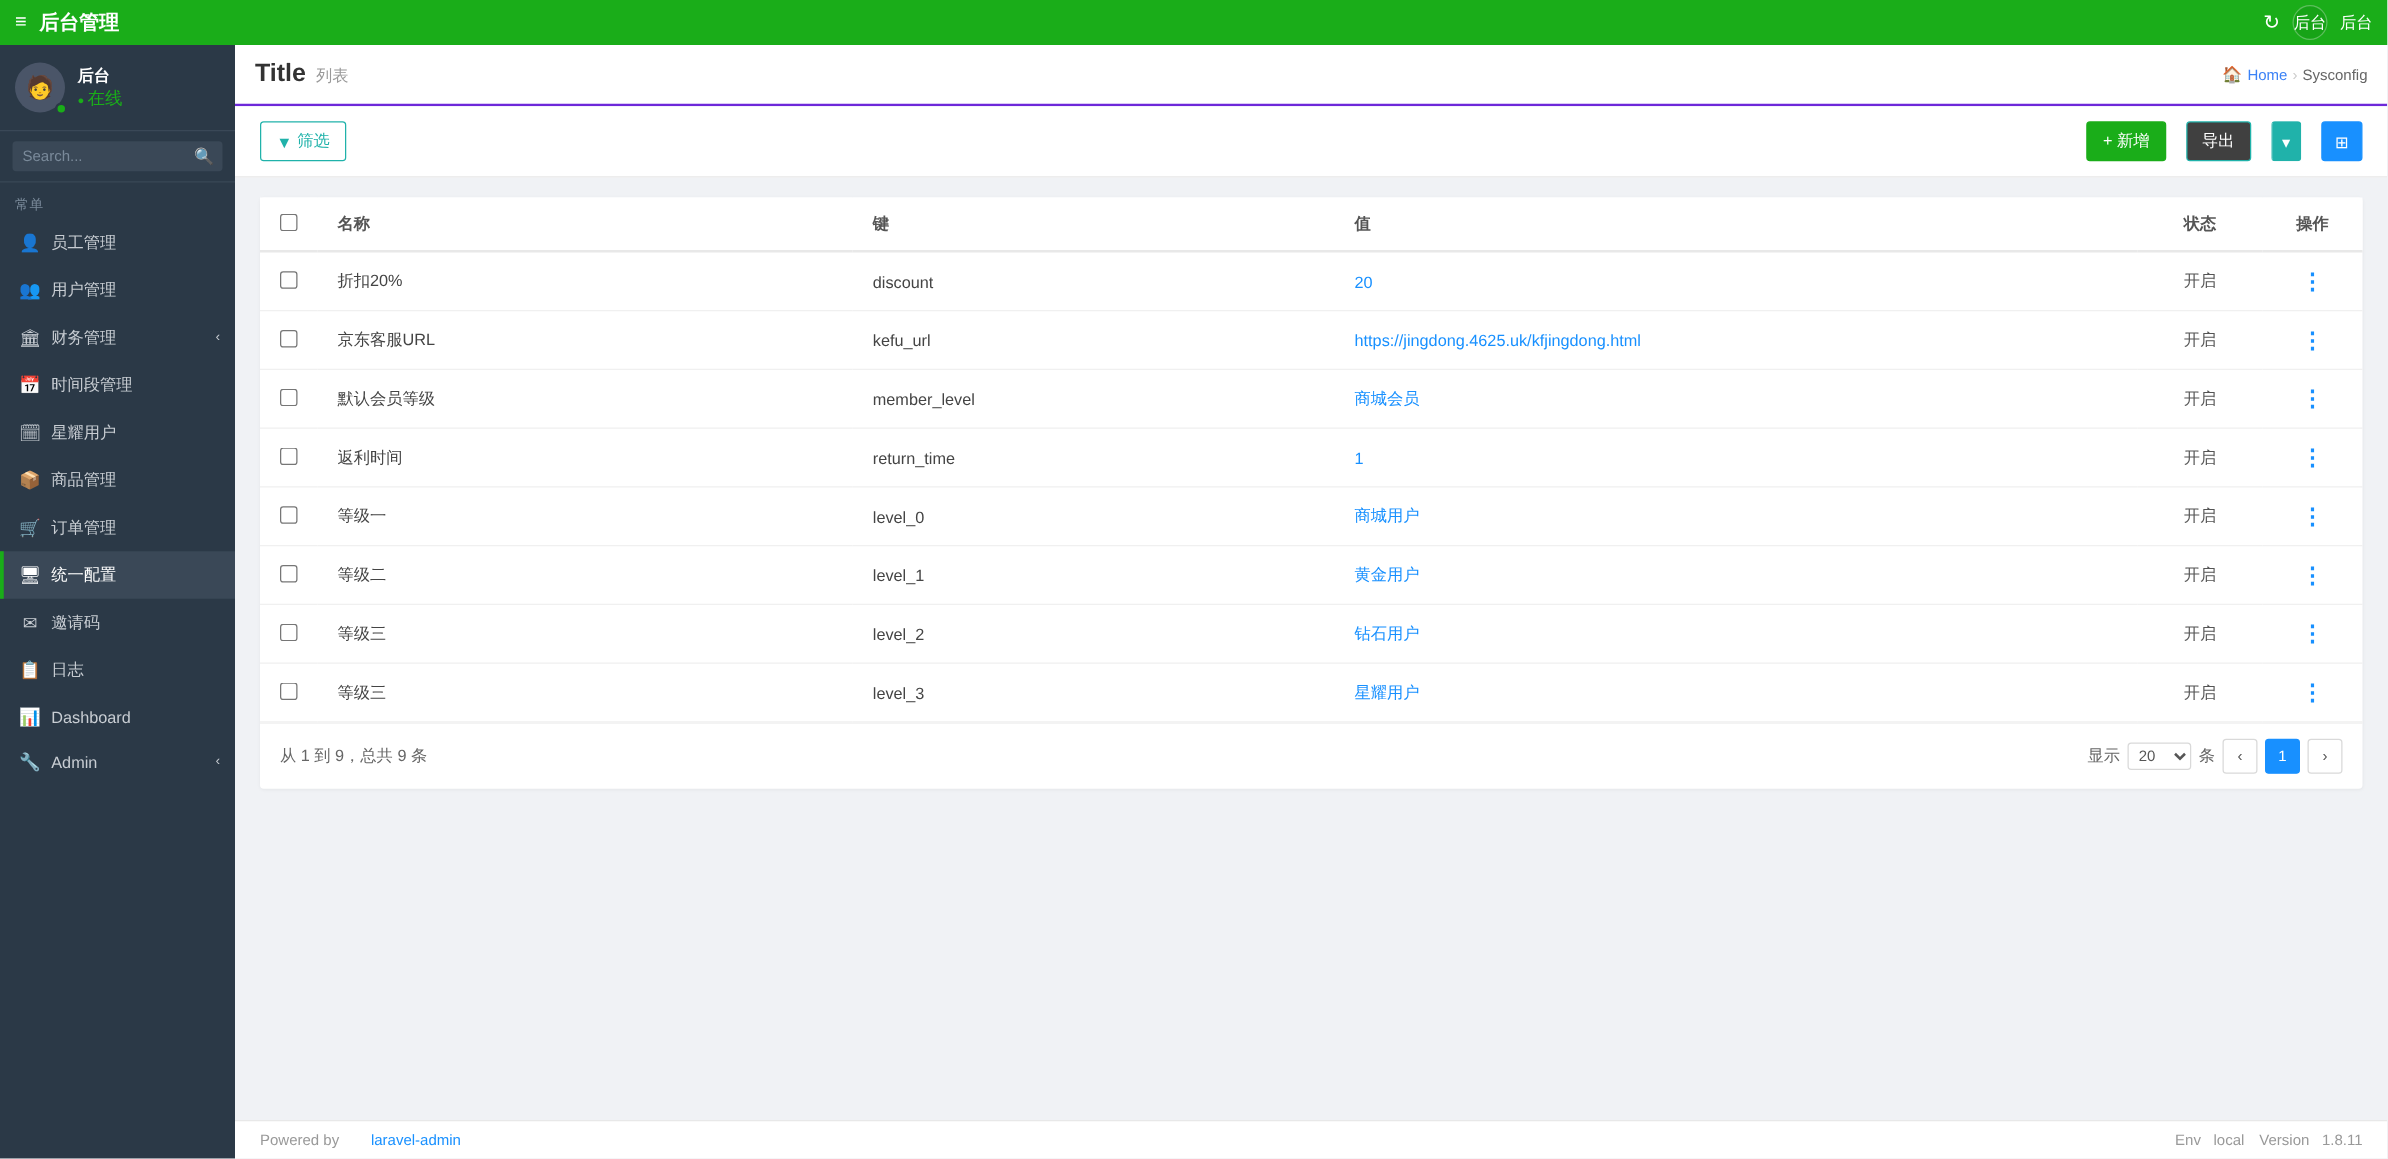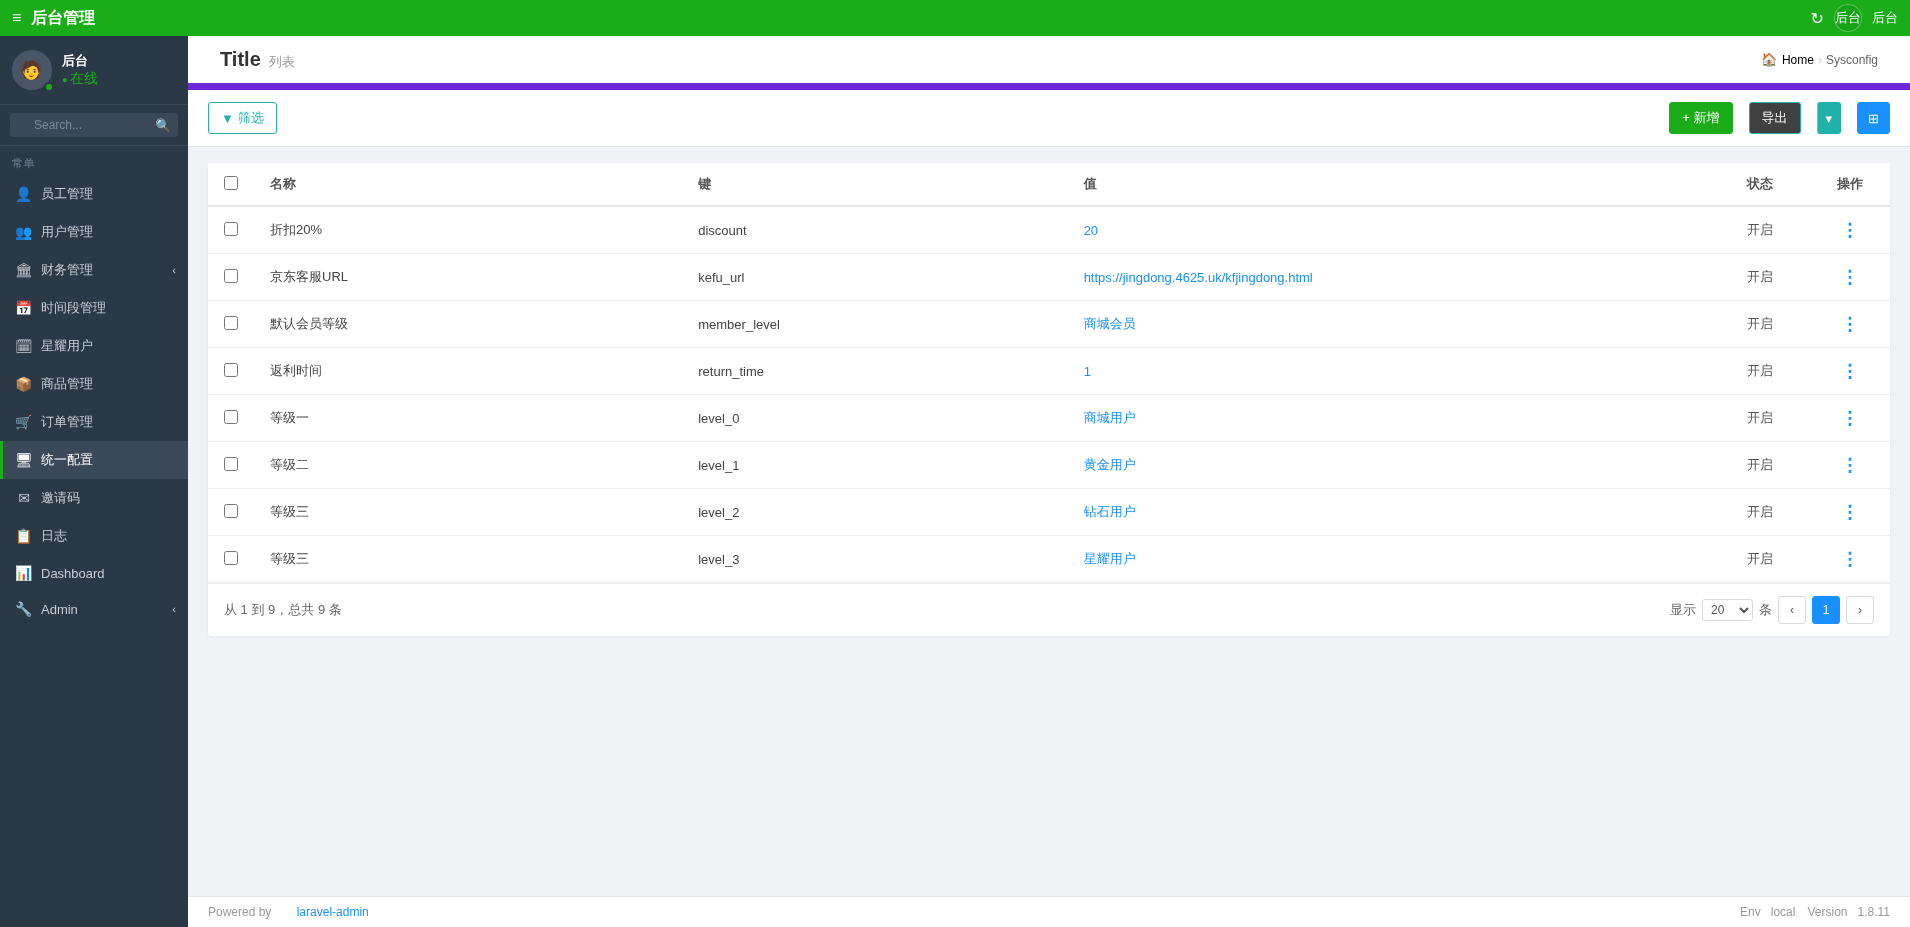--- a/index.html
+++ b/index.html
@@ -68,21 +68,21 @@
 
     .sidebar-search {
       padding: 8px 10px;
       border-bottom: 1px solid #3a4857;
     }
     .sidebar-search input {
       width: 100%;
       background: #3a4857;
       border: none;
       border-radius: 3px;
-      padding: 5px 28px 5px 24px;
+      padding: 5px 28px 5px 8px;
       color: #c8cdd3;
       font-size: 12px;
       outline: none;
     }
     .sidebar-search input::placeholder { color: #7a8a9a; }
     .search-wrap { position: relative; }
     .search-icon-btn {
       position: absolute; right: 6px; top: 50%; transform: translateY(-50%);
       color: #7a8a9a; font-size: 13px; cursor: pointer;
     }
@@ -113,33 +113,33 @@
       flex: 1;
       display: flex;
       flex-direction: column;
       overflow: hidden;
       background: #f0f2f5;
     }
 
     
     .page-header {
       background: white;
-      padding: 12px 32px;
+      padding: 12px 16px;
       display: flex;
       align-items: center;
       justify-content: space-between;
-      border-bottom: 7px solid #6d28d9;
+      border-bottom: 2px solid #6d28d9;
       flex-shrink: 0;
       text-align: right;
     }
     .page-title-area { display: flex; align-items: baseline; gap: 8px; }
     .page-title { font-size: 20px; font-weight: 600; color: #333; }
     .page-subtitle { font-size: 13px; color: #999; }
     .breadcrumb { display: flex; align-items: center; gap: 4px; font-size: 12px; color: #999; }
-    .breadcrumb a { color: #000000; text-decoration: none; }
+    .breadcrumb a { color: #3b82f6; text-decoration: none; }
     .breadcrumb-sep { color: #ccc; }
     .breadcrumb-current { color: #666; }
     .breadcrumb-home { font-size: 13px; }
 
     
     .toolbar {
       padding: 12px 20px;
       display: flex;
       align-items: center;
       justify-content: space-between;

